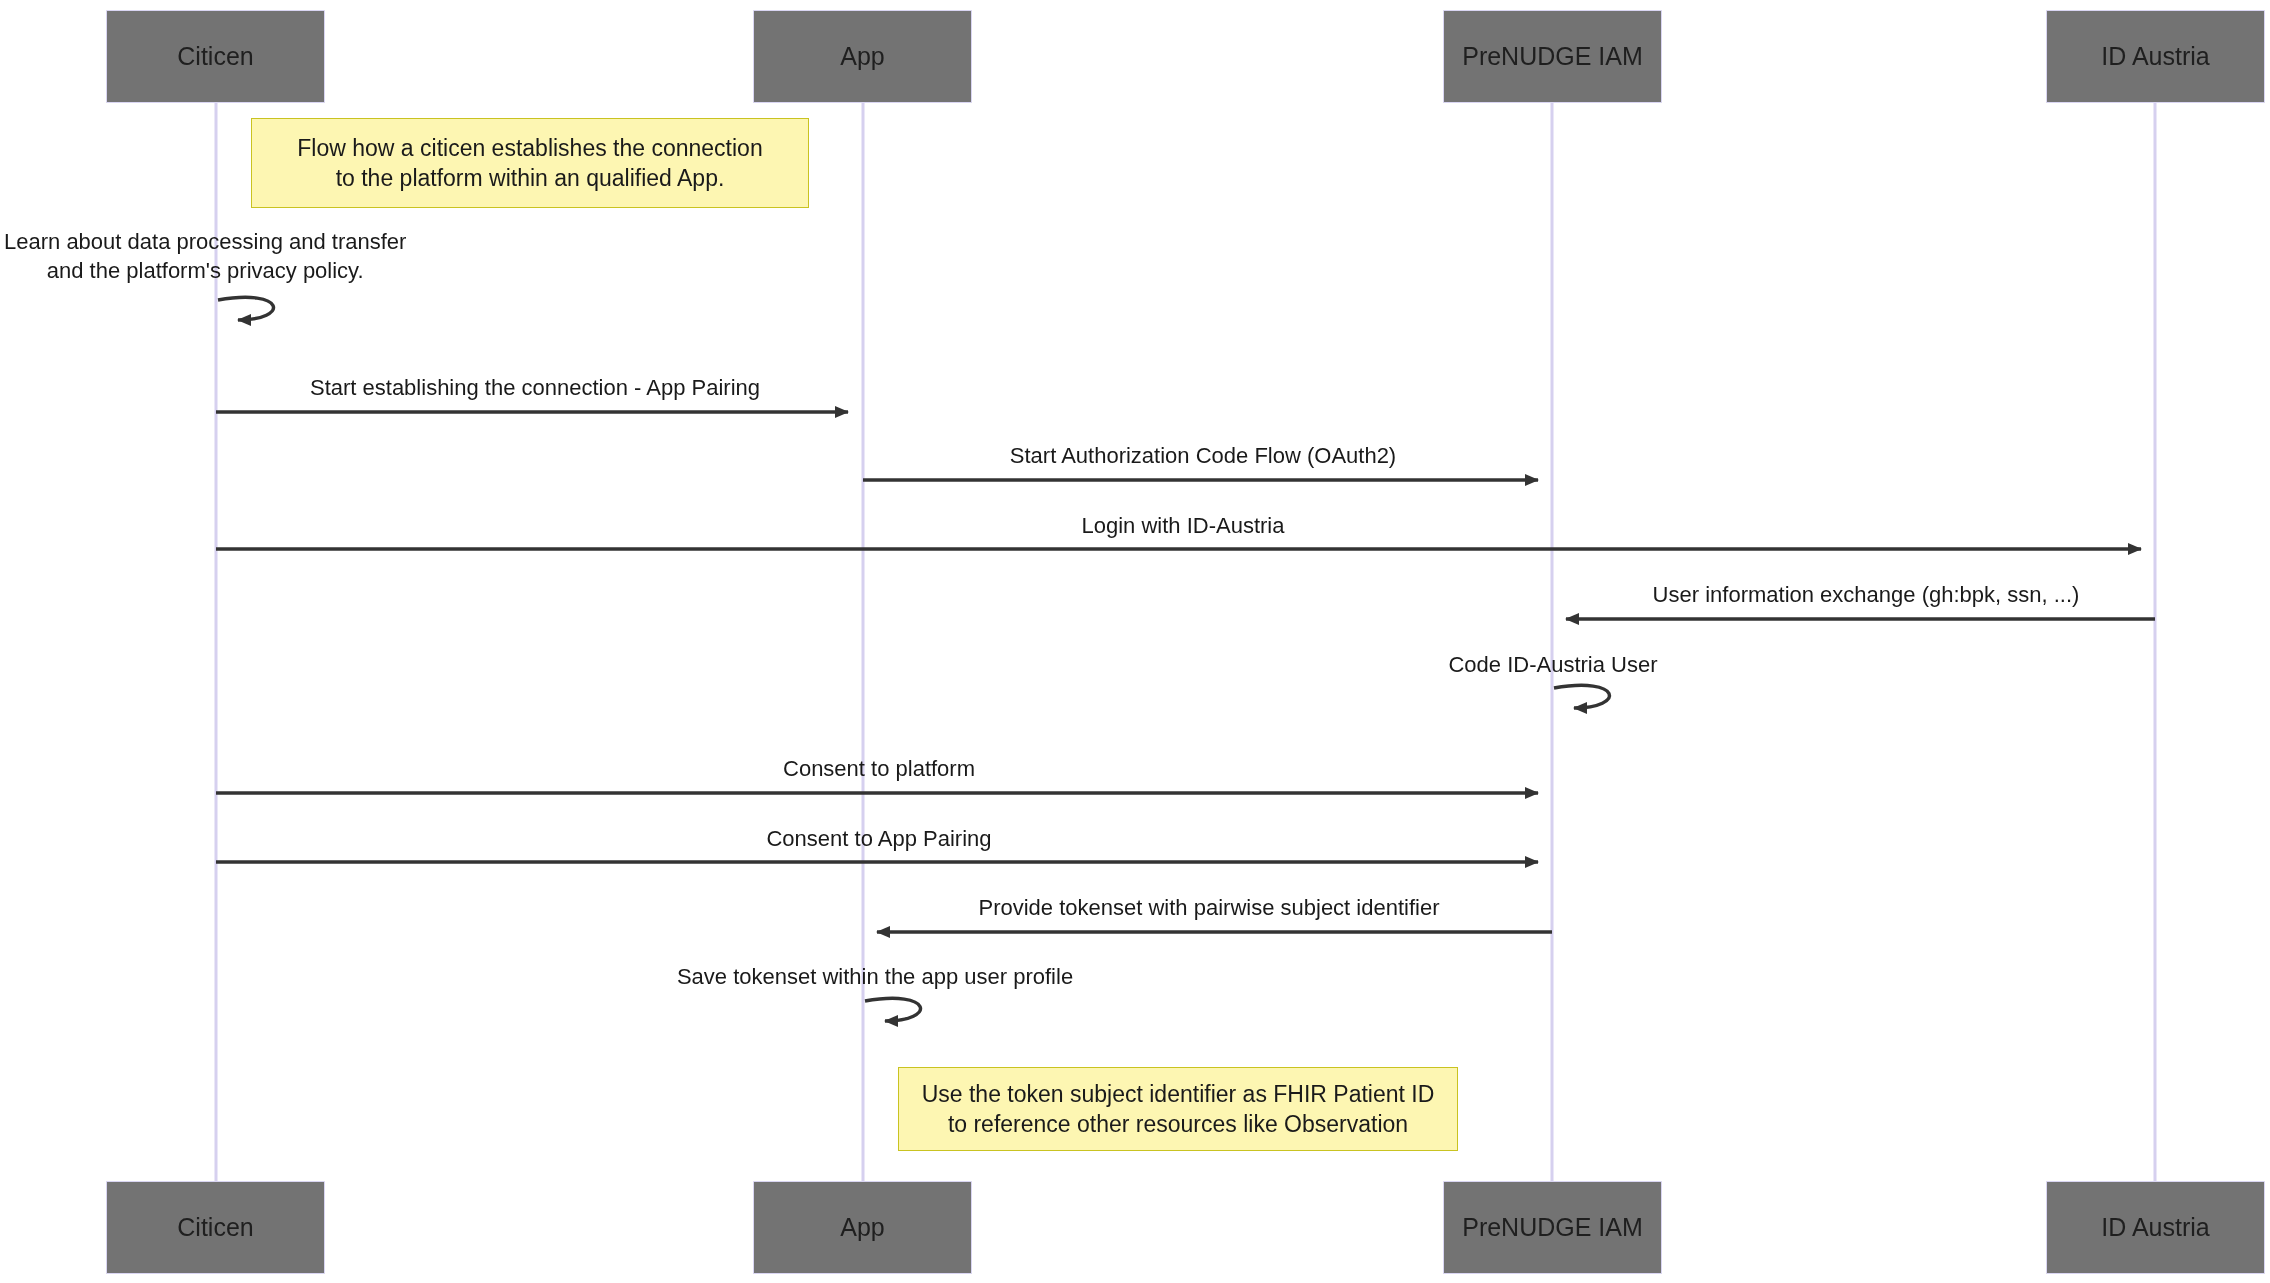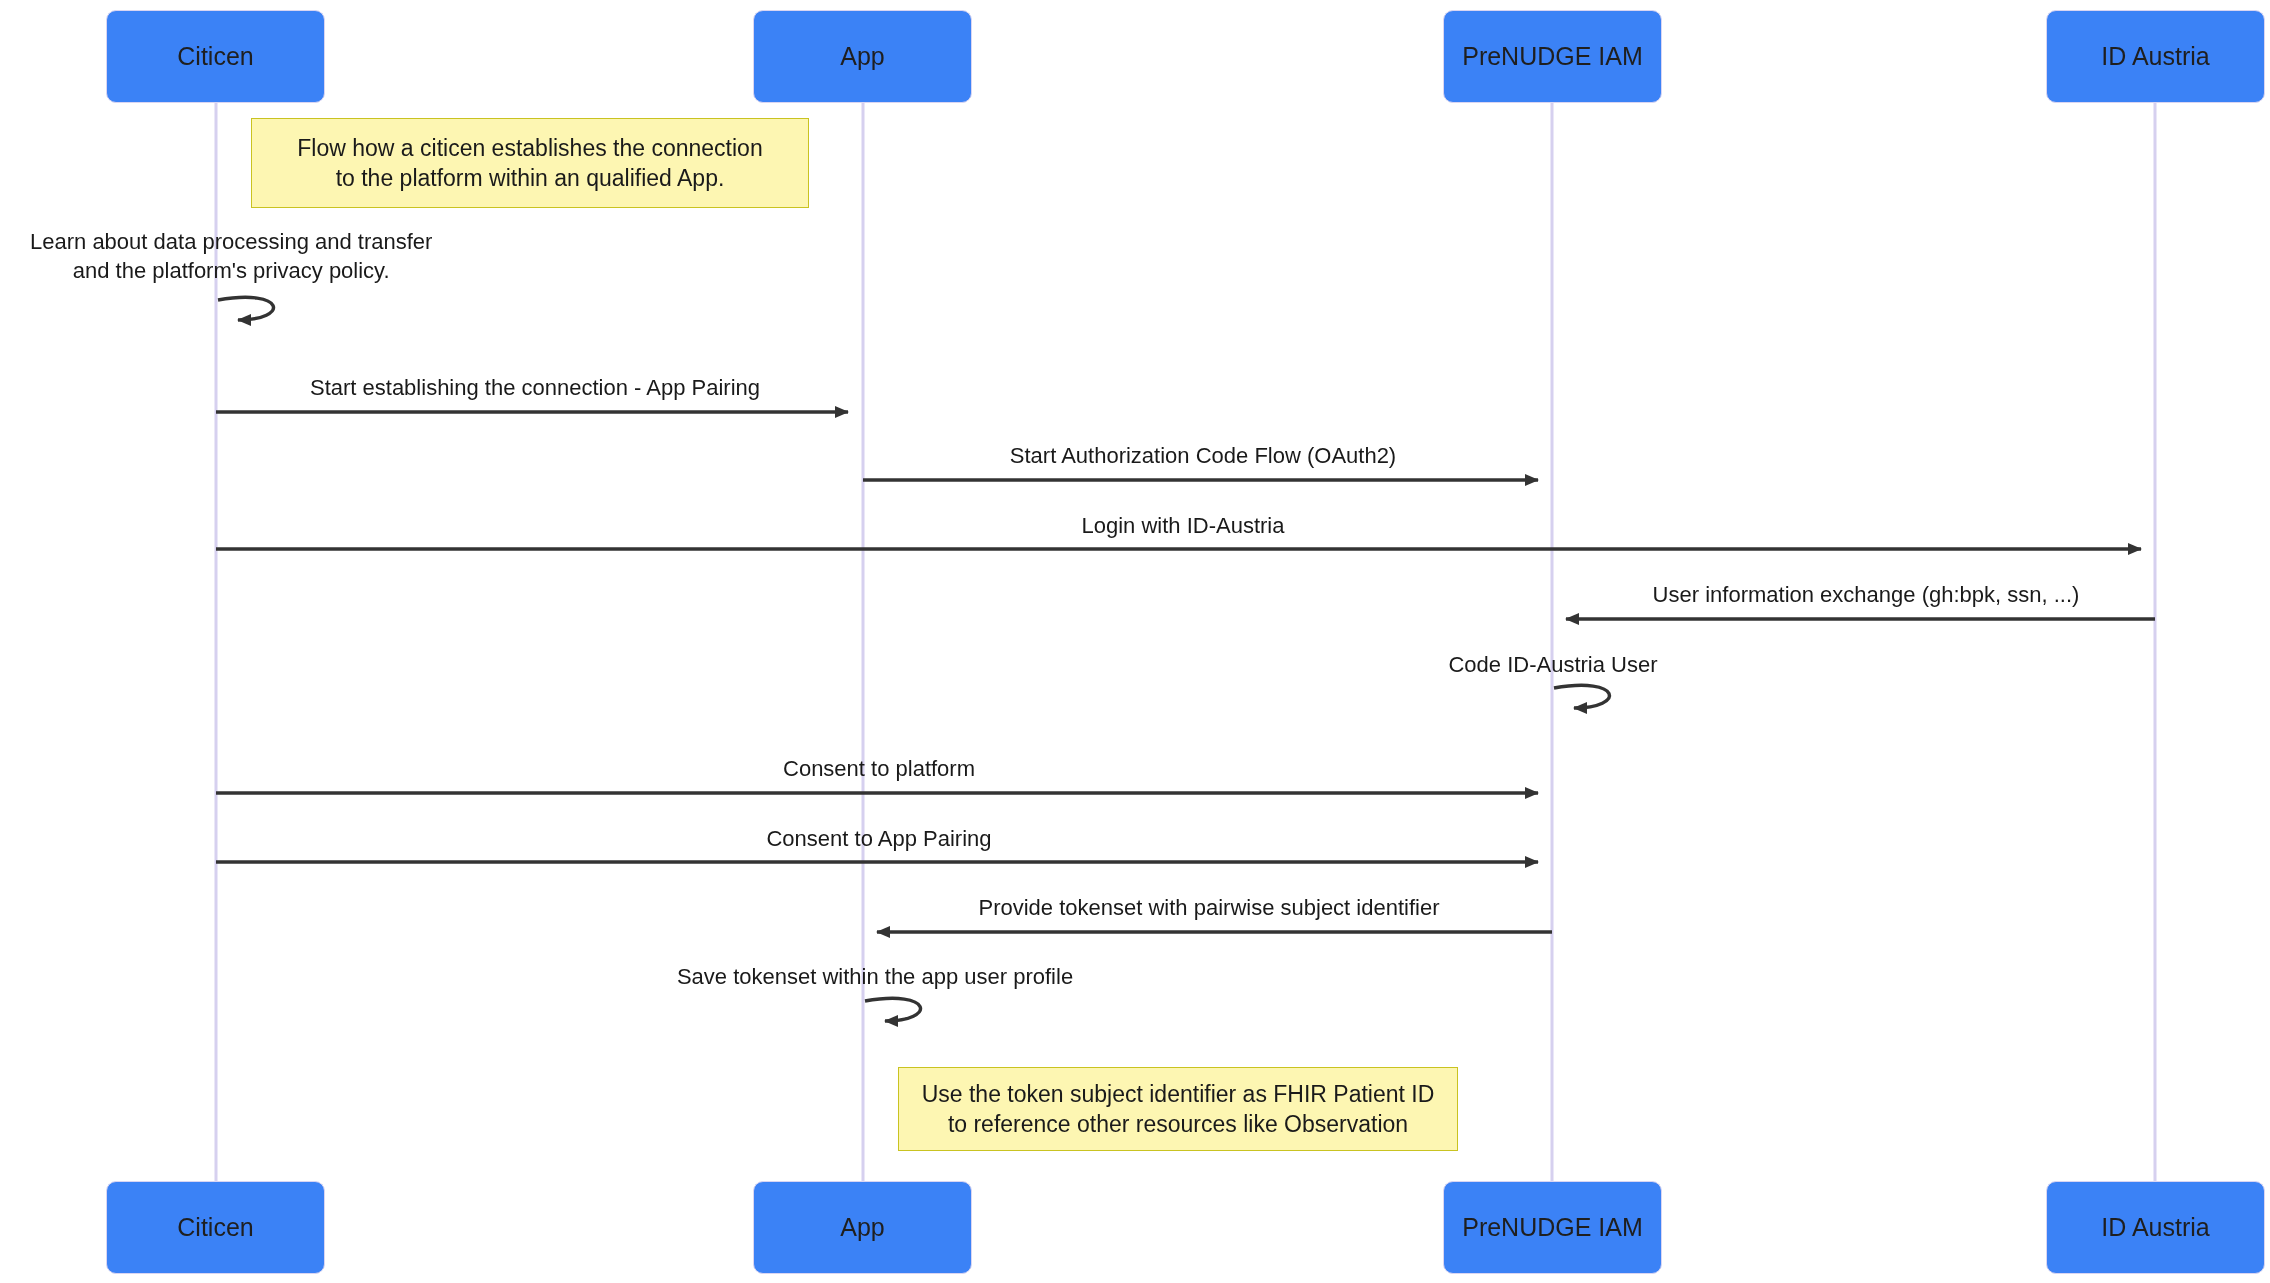--- a/index.html
+++ b/index.html
@@ -19,23 +19,23 @@
   }
   #svg-layer {
     position: absolute;
     left: 0;
     top: 0;
     width: 2270px;
     height: 1283px;
   }
   .participant-box {
     position: absolute;
-    background: #3b82f6;
+    background: #737373;
     border: 1px solid #d9d5f2;
-    border-radius: 10px;
+    border-radius: 1px;
     display: flex;
     align-items: center;
     justify-content: center;
     box-sizing: border-box;
   }
   .participant-label {
     font-size: 25px;
     color: #1f1f1f;
     font-family: "Liberation Sans", sans-serif;
     white-space: nowrap;
@@ -68,21 +68,20 @@
     font-family: "Liberation Sans", sans-serif;
     line-height: 1.3;
     transform: translateX(-50%);
   }
   .msg-label.left-anchor {
     transform: none;
   }
   .msg-label .sub {
     display: block;
     text-align: center;
-    margin-left: 26px;
   }
 </style>
 </head>
 <body>
 
 <div id="diagram">
 
   <svg id="svg-layer" viewBox="0 0 2270 1283" xmlns="http://www.w3.org/2000/svg">
     <defs>
       <marker id="arrowR" markerWidth="14" markerHeight="12" refX="13" refY="6" orient="auto" markerUnits="userSpaceOnUse">

